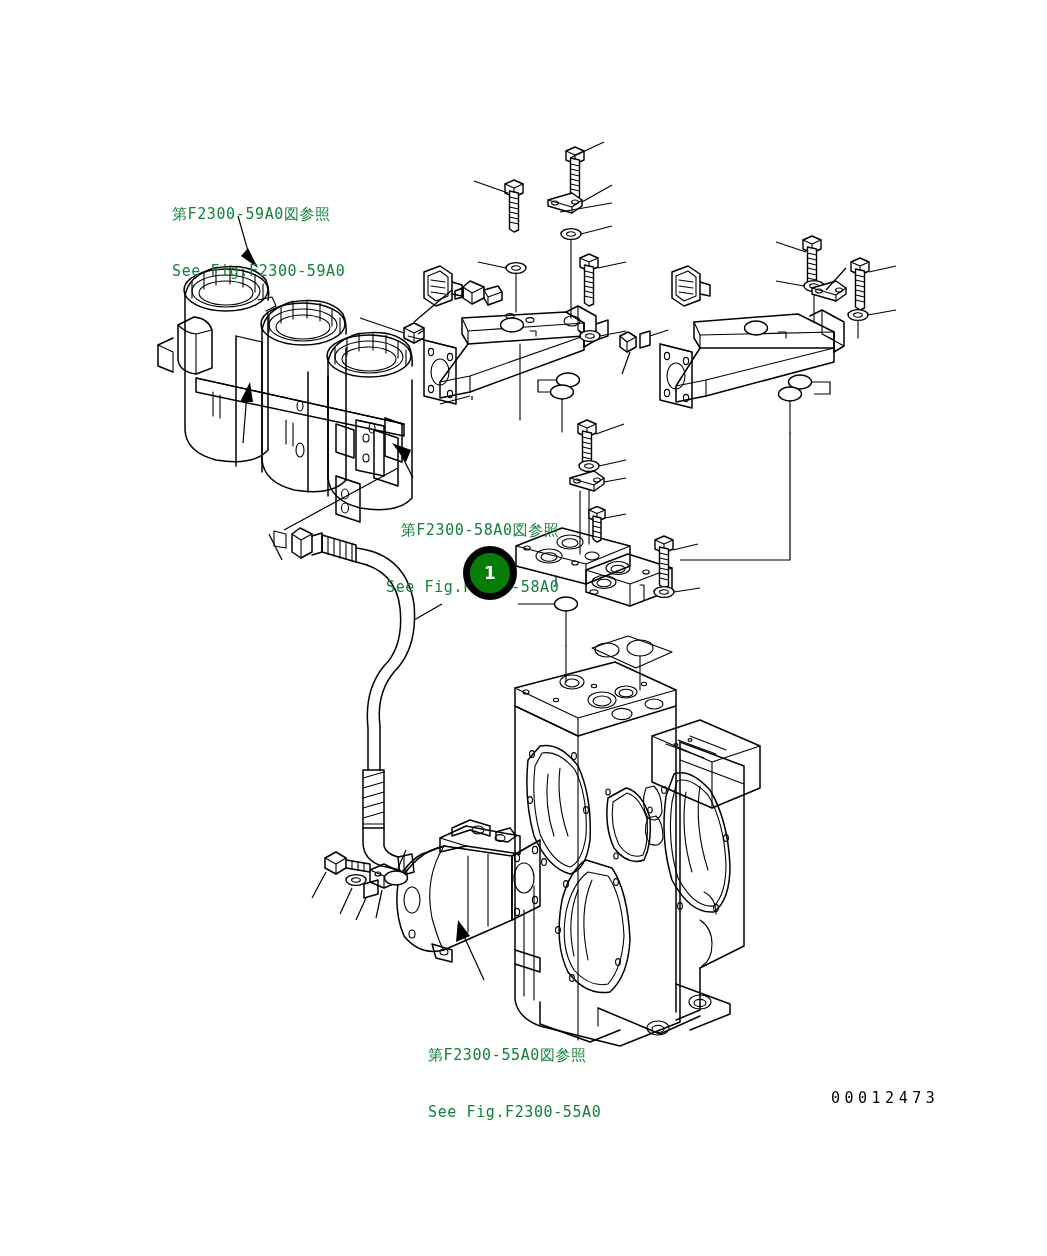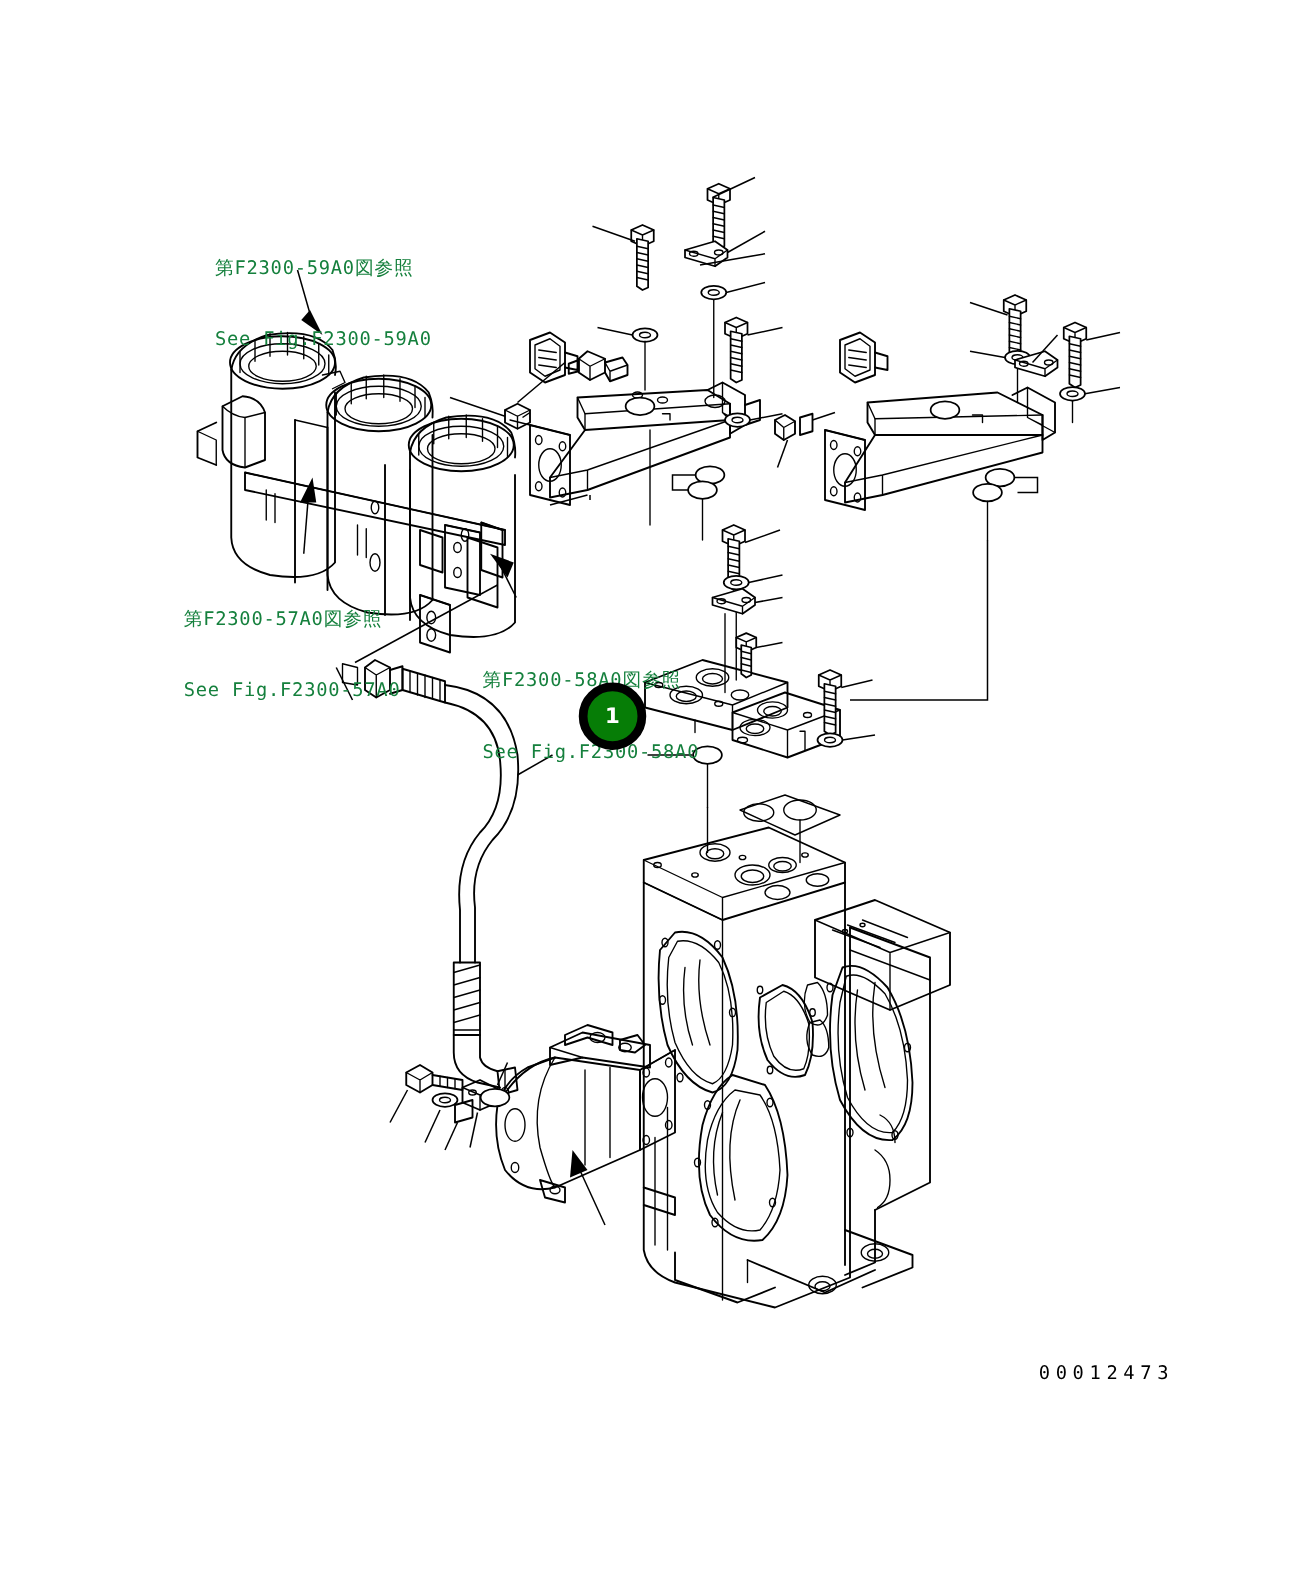--- a/index.html
+++ b/index.html
@@ -572,30 +572,30 @@
     <path class="lead" d="M404,333 L360,318"></path>
     <path class="lead" d="M414,322 L452,290"></path>
 
   </svg>
 
   <div class="note" style="left:172px; top:167px;">
     <span class="jp">第F2300-59A0図参照</span>
     <span class="en">See Fig.F2300-59A0</span>
   </div>
 
-  <div class="note" style="left:147px; top:448px;">
-    <span class="jp">第F2300-57A0図参照</span>
-    <span class="en">See Fig.F2300-57A0</span>
-  </div>
-
-  <div class="note" style="left:386px; top:497px;">
+
+  <div class="note" style="left:386px; top:483px;text-align:right;">
     <span class="jp">第F2300-58A0図参照</span>
     <span class="en">See Fig.F2300-58A0</span>
   </div>
 
+  <div class="note" style="left:428px; top:1008px;">
+    <span class="jp">第F2300-55A0図参照</span>
+    <span class="en">See Fig.F2300-55A0</span>
+  </div>
 
 
   <div class="callout" style="left:463px; top:546px; width:54px; height:54px;
               background:#067d06; border:7px solid #000000; font-size:17px;">
     <span>1</span>
   </div>
 
   <div id="drawing-number">00012473</div>
 
 </div>

